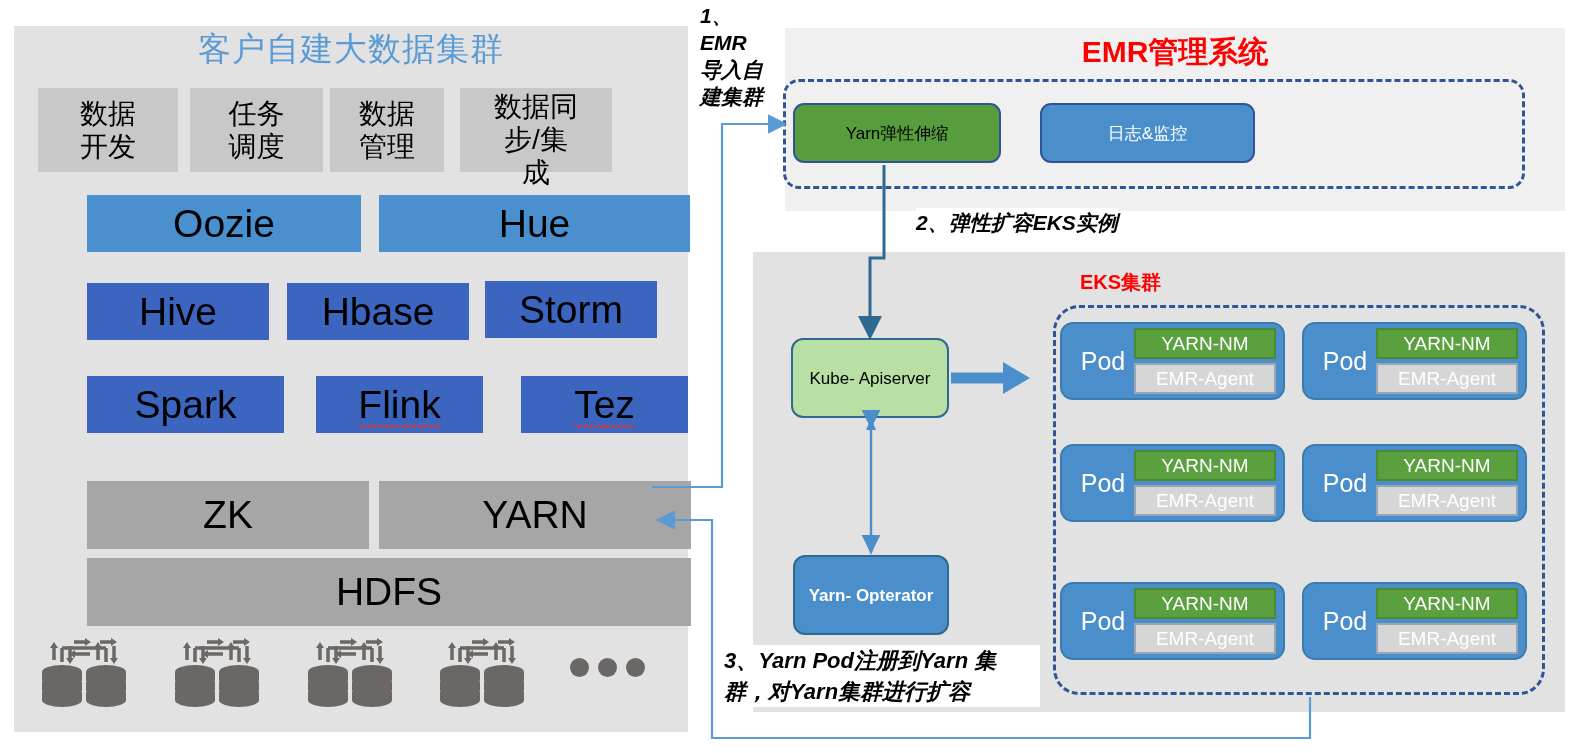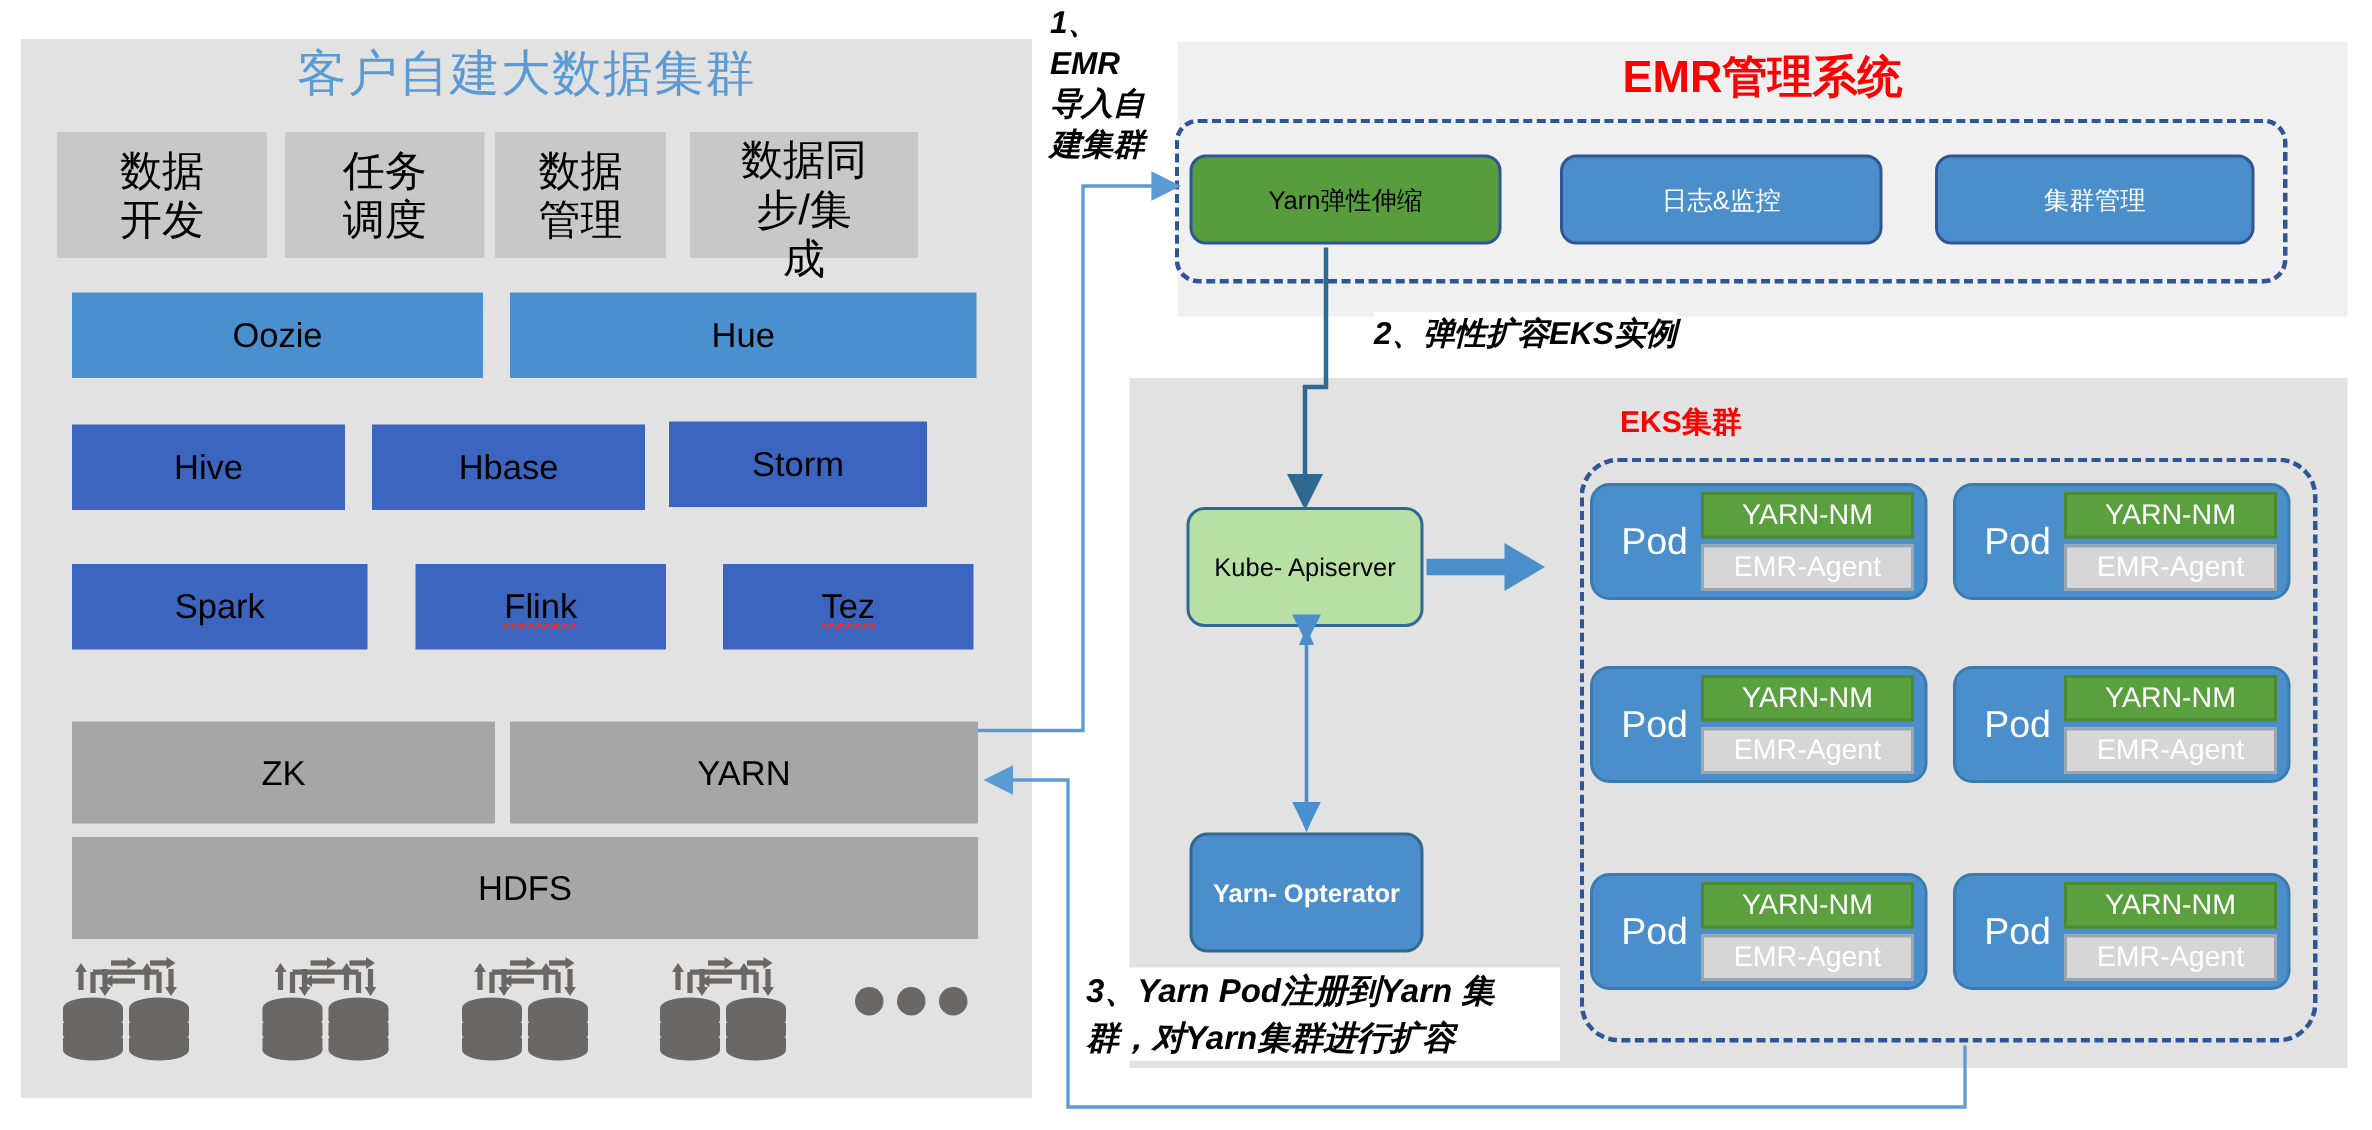--- a/index.html
+++ b/index.html
@@ -28,21 +28,21 @@
     background: #c8c8c8;
     color: #000;
     display: flex; align-items: center; justify-content: center;
     text-align: center;
     font-size: 28px; line-height: 33px;
     white-space: pre-line;
   }
   .svc-blue-l, .svc-blue-d, .svc-grayband {
     position: absolute;
     display: flex; align-items: center; justify-content: center;
-    font-size: 23px; color: #000;
+    font-size: 39px; color: #000; margin-left: 39px;
   }
   .svc-blue-l { background: #4a90cf; }
   .svc-blue-d { background: #3b65be; }
   .svc-grayband { background: #a6a6a6; }
   .spell { text-decoration: none; position: relative; }
   .spell::after {
     content: ""; position: absolute; left: 0; right: 0; bottom: -1px; height: 3px;
     background-image: repeating-linear-gradient(135deg,
       #e03030 0 2px, transparent 2px 4px);
   }
@@ -225,21 +225,20 @@
       <i></i>
       <i></i>
   </div>
 
   <div id="emr-panel"></div>
   <div id="emr-dash"></div>
   <div id="emr-title">EMR管理系统</div>
 
   <div class="emr-box green" style="left:793px;  top:103px; width:208px; height:60px;">Yarn弹性伸缩</div>
   <div class="emr-box blue" style="left:1040px; top:103px; width:215px; height:60px;">日志&amp;监控</div>
-  <div class="emr-box blue" style="left:1290px; top:103px; width:213px; height:60px;">集群管理</div>
 
   <div id="eks-panel"></div>
   <div id="eks-title">EKS集群</div>
   <div id="eks-dash"></div>
 
   <div class="svc-round" id="kube-api" style="left:791px; top:338px; width:158px; height:80px;">Kube-
 Apiserver</div>
   <div class="svc-round" id="yarn-op" style="left:793px; top:555px; width:156px; height:80px;">Yarn-
 Opterator</div>
 

